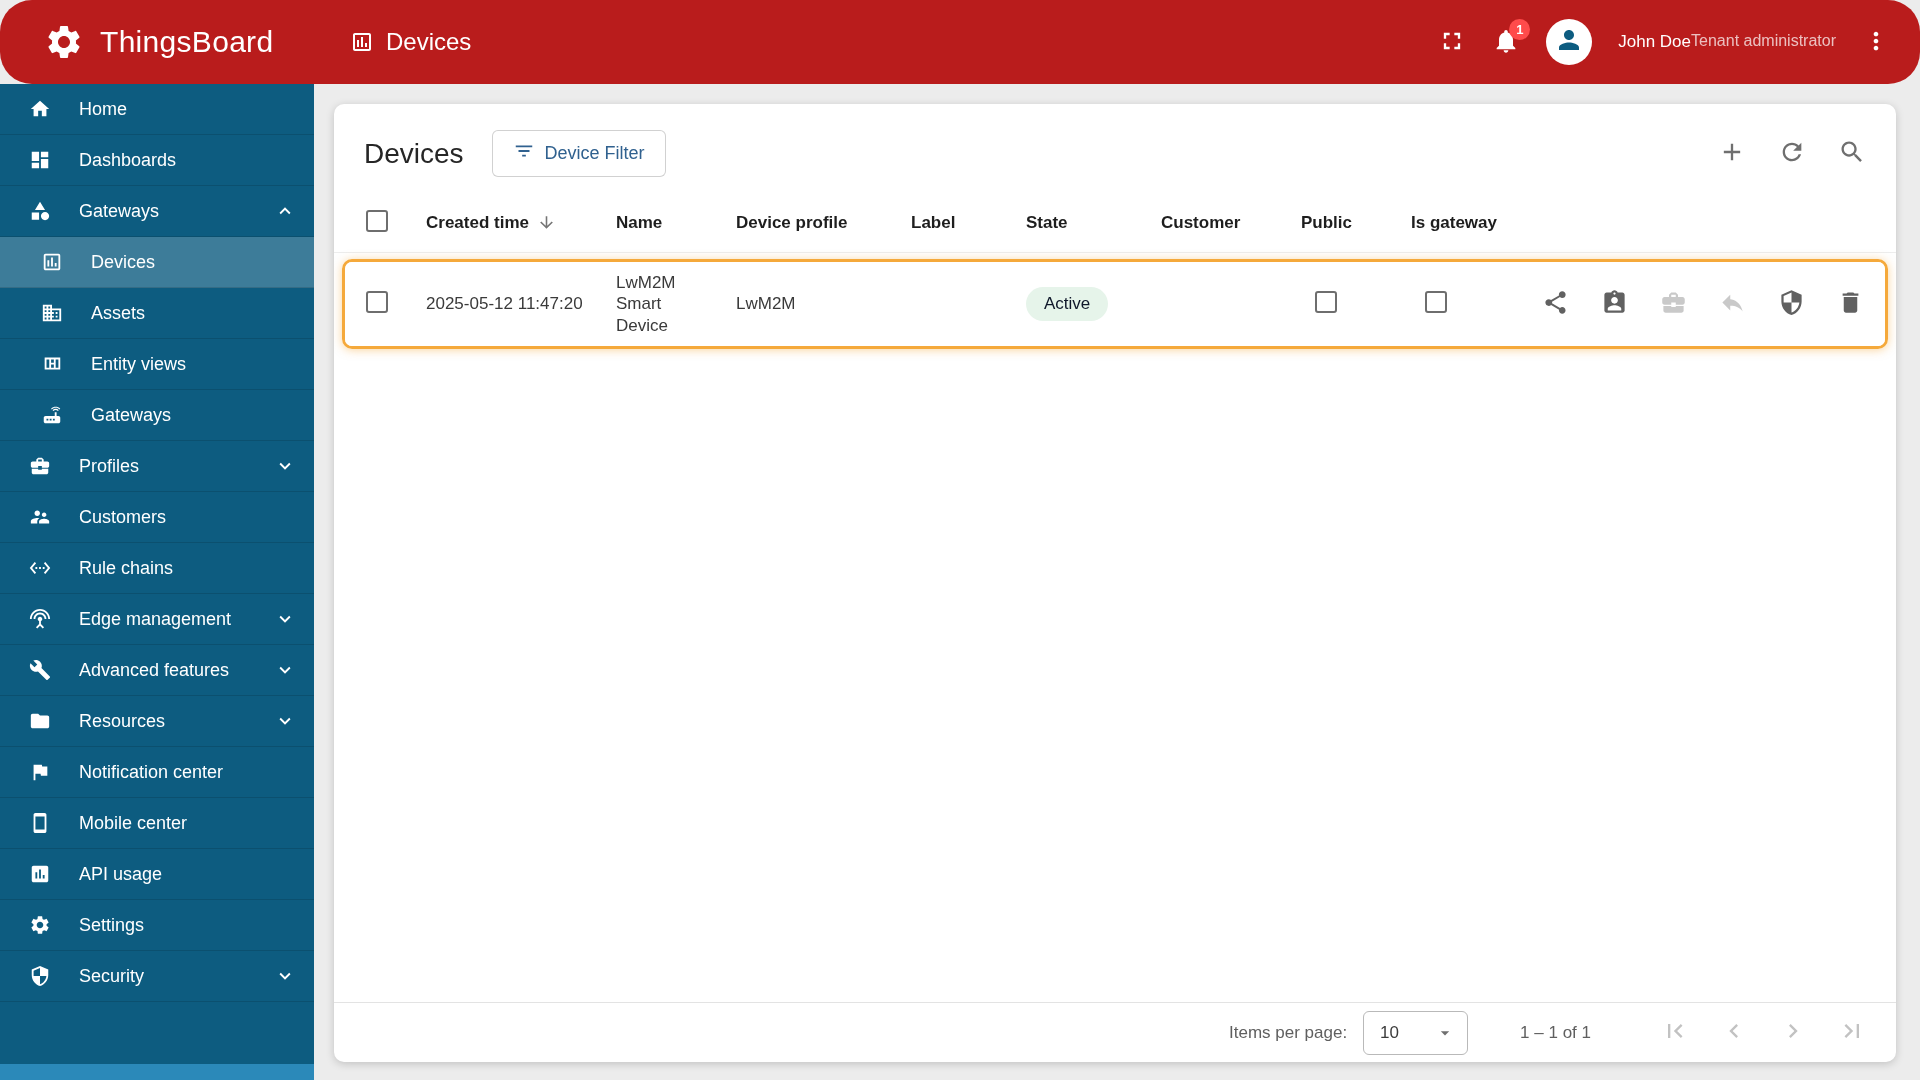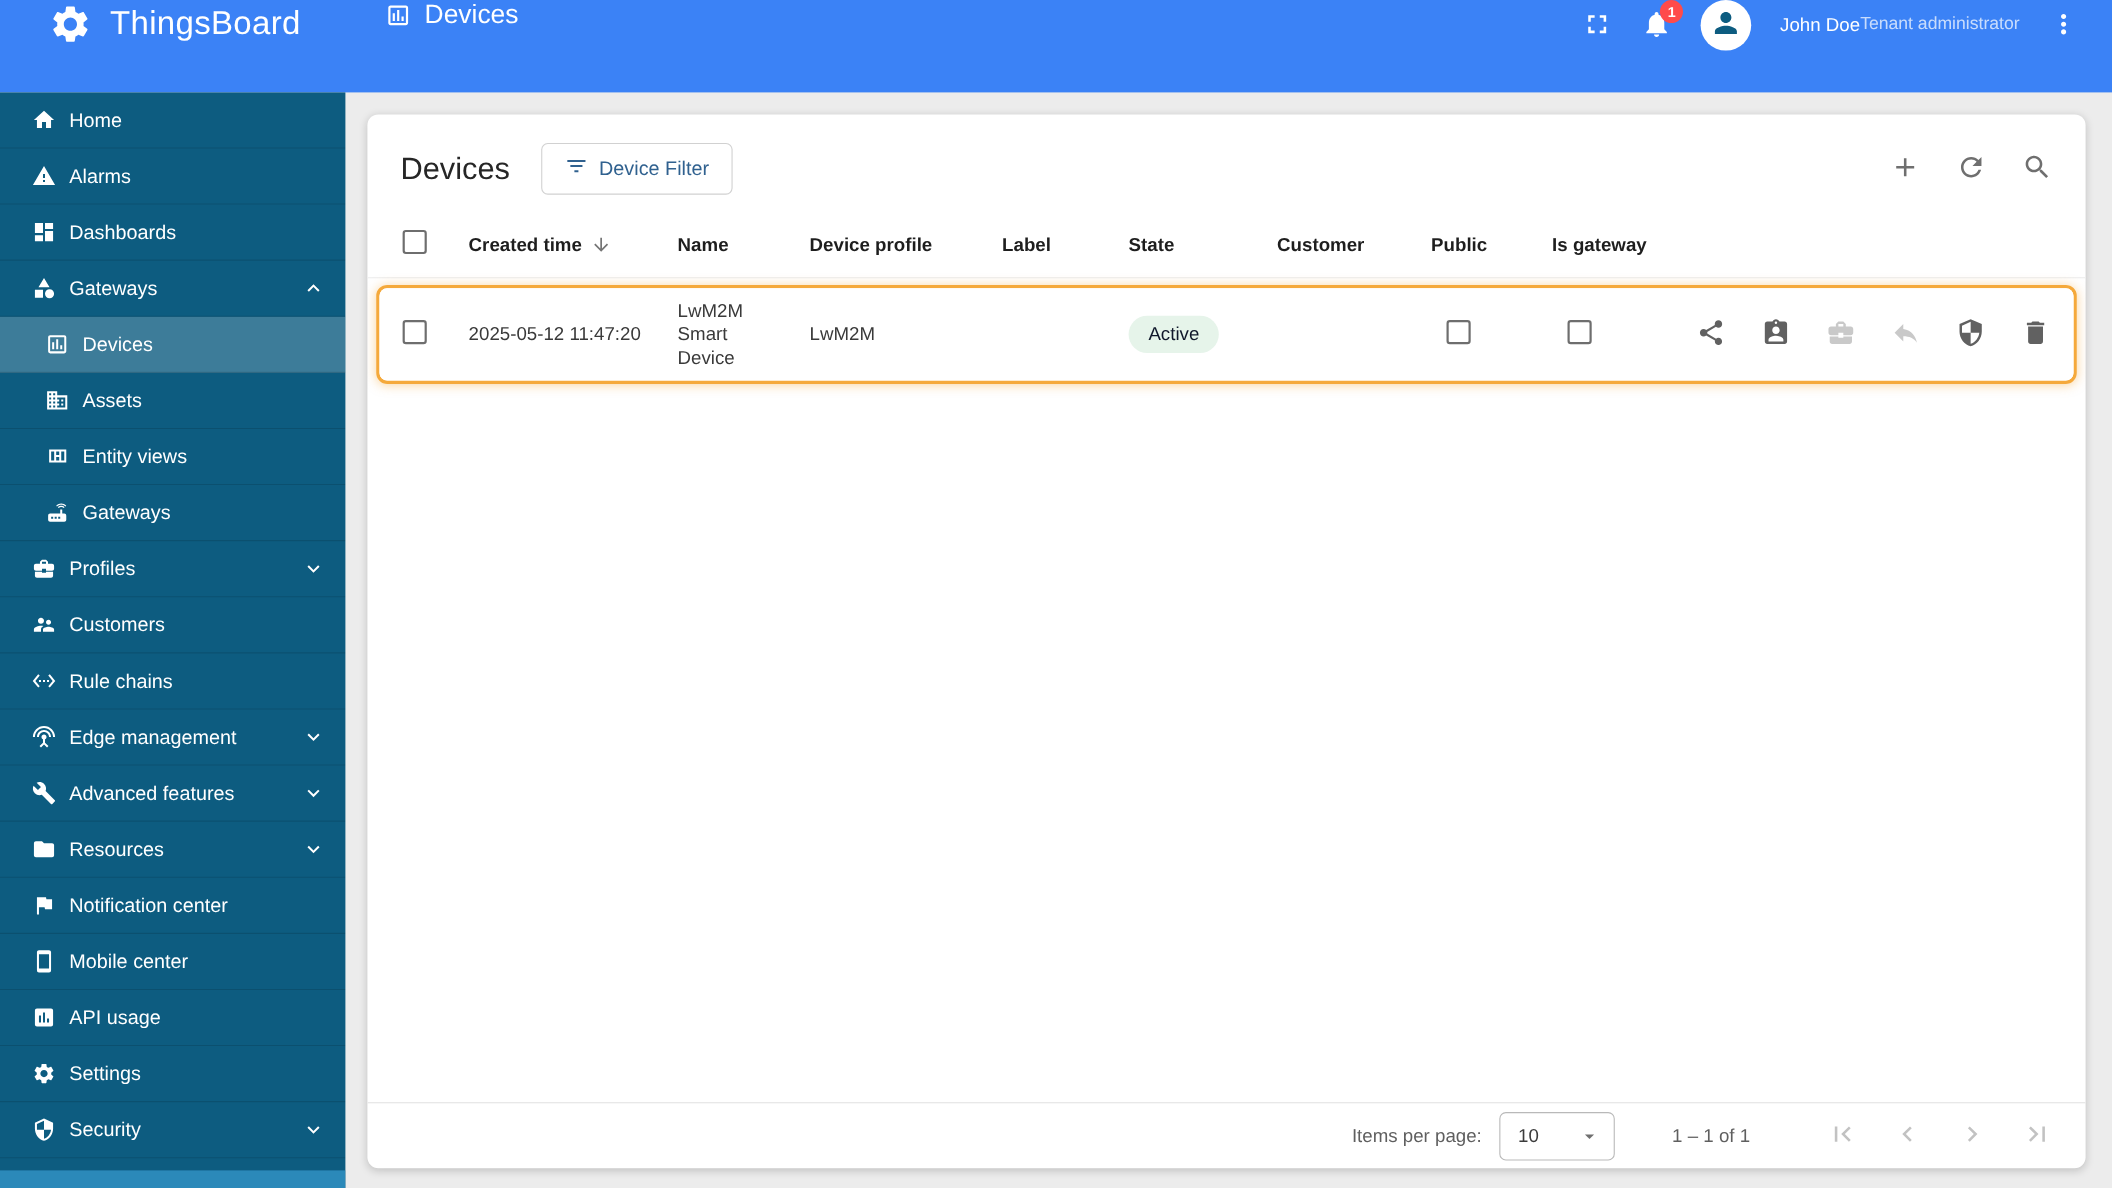--- a/index.html
+++ b/index.html
@@ -2,38 +2,38 @@
 <html><head>
 <meta charset="utf-8">
 <style>
   * { box-sizing: border-box; margin: 0; padding: 0; }
   html,body { width:1920px; height:1080px; overflow:hidden; }
   body { font-family:"Liberation Sans", sans-serif; background:#ececec; }
 
   .app { width:1920px; height:1080px; display:grid; grid-template-rows:84px 1fr; grid-template-columns:314px 1fr; }
 
   
-  header { grid-column:1/3; background:#3b82f6; color:#fff; display:flex; align-items:flex-start; padding:0 30px 0 42px; }
+  header { grid-column:1/3; background:#b91c1c; color:#fff; display:flex; align-items:center; padding:0 30px 0 42px;border-radius:32px; }
   .brand { display:flex; align-items:center; gap:14px; width:272px; flex:none; }
   .brand-name { font-size:30px; font-weight:500; letter-spacing:.3px; }
   .page-head { display:flex; align-items:center; gap:12px; margin-left:36px; }
   .page-head .ptitle { font-size:24px; font-weight:400; }
   .header-right { margin-left:auto; display:flex; align-items:center; gap:26px; }
   .hbtn { background:none; border:none; color:#fff; cursor:pointer; position:relative; display:flex; align-items:center; }
   .badge { position:absolute; top:-8px; right:-10px; background:#ff4b4b; color:#fff; font-size:13px; font-weight:bold;
            min-width:21px; height:21px; border-radius:11px; display:flex; align-items:center; justify-content:center; padding:0 4px; }
   .avatar { width:46px; height:46px; border-radius:50%; background:#fff; color:#0d5c80; display:flex; align-items:center; justify-content:center; cursor:pointer; }
   .user-meta { display:flex; flex-direction:row; line-height:1.3; }
   .user-name { font-size:17px; color:#fff; }
   .user-role { font-size:16px; color:rgba(255,255,255,0.72); }
 
   
   .sidebar { background:#0d5c80; color:#fff; display:flex; flex-direction:column; overflow:hidden; }
   .nav-item { display:flex; align-items:center; height:51px; flex:none; padding:0 18px 0 28px; cursor:pointer;
-              border-bottom:1px solid rgba(0,0,0,0.13); }
+              border-bottom:1px solid rgba(0,0,0,0.13);gap:16px; }
   .nav-item.child { padding-left:40px; }
   .nav-item.selected { background:rgba(255,255,255,0.2); }
   .nicon { width:24px; height:24px; display:flex; align-items:center; justify-content:center; flex:none; }
   .nlabel { margin-left:11px; font-size:18px; font-weight:500; white-space:nowrap; }
   .chev { margin-left:auto; display:flex; }
   .side-spacer { flex:1; }
   .scroll-strip { height:16px; flex:none; background:#2b89b9; }
 
   
   main { padding:20px 24px 18px 20px; overflow:hidden; }
@@ -130,28 +130,20 @@
 
     <div class="nav-item">
       <span class="nicon">
           <svg width="22" height="22" viewBox="0 0 24 24" fill="currentColor">
             <path d="M10 20v-6h4v6h5v-8h3L12 3 2 12h3v8z"></path>
           </svg>
         </span>
       <span class="nlabel">Home</span>
     </div>
 
-    <div class="nav-item">
-      <span class="nicon">
-          <svg width="22" height="22" viewBox="0 0 24 24" fill="currentColor">
-            <path d="M1 21h22L12 2 1 21zm12-3h-2v-2h2v2zm0-4h-2v-4h2v4z"></path>
-          </svg>
-        </span>
-      <span class="nlabel">Alarms</span>
-    </div>
 
     <div class="nav-item">
       <span class="nicon">
           <svg width="22" height="22" viewBox="0 0 24 24" fill="currentColor">
             <path d="M3 13h8V3H3v10zm0 8h8v-6H3v6zm10 0h8V11h-8v10zm0-18v6h8V3h-8z"></path>
           </svg>
         </span>
       <span class="nlabel">Dashboards</span>
     </div>
 

